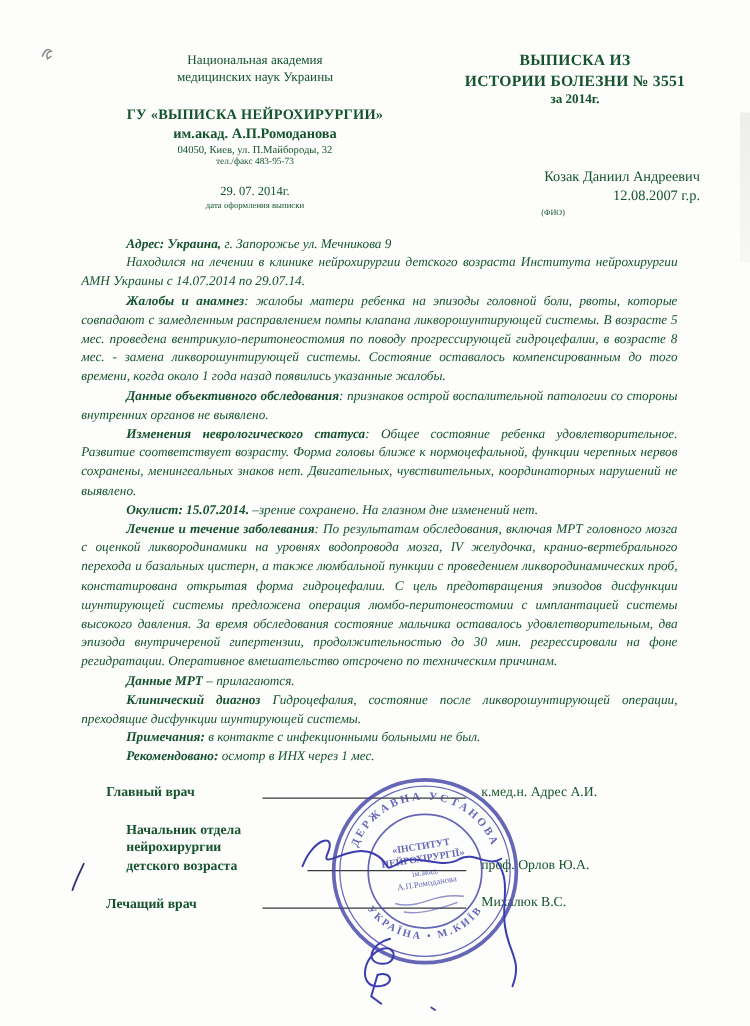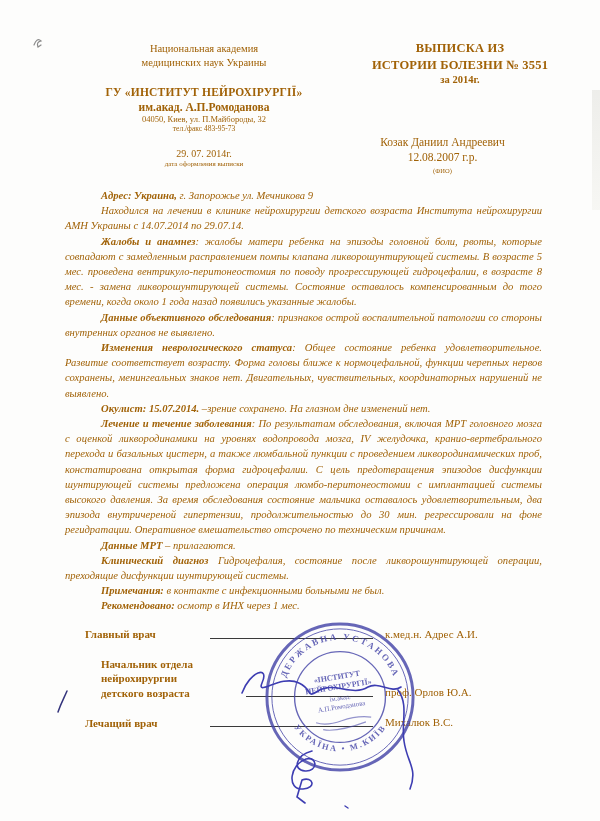--- a/index.html
+++ b/index.html
@@ -1,34 +1,34 @@
 <!DOCTYPE html>
 <html><head>
 <meta charset="utf-8">
 <style>
   html,body{margin:0;padding:0;}
   body{background:#888;font-family:"Liberation Serif", serif;}
   .page{
     position:relative;width:600px;height:821px;margin:0 auto;
-    background:#fdfdfc;overflow:hidden;color:#a16207;
+    background:#fdfdfc;overflow:hidden;color:#14532d;
   }
   
   .letterhead{position:absolute;left:88px;top:42px;width:232px;text-align:center;}
   .academy{font-size:10.5px;line-height:14px;}
   .inst{font-weight:bold;font-size:11.5px;line-height:14.5px;margin-top:15px;letter-spacing:.2px;}
   .inst2{font-weight:bold;font-size:11.5px;line-height:14px;}
   .addr{font-size:8.5px;line-height:10px;margin-top:0;}
   .phone{font-size:7.5px;line-height:9px;}
   .issue-date{font-weight:normal;font-size:10px;margin-top:15px;line-height:12px;}
   .issue-cap{font-size:7px;line-height:9px;}
   .title-block{position:absolute;left:335px;top:40px;width:250px;text-align:center;font-weight:bold;}
   .title-l{font-size:12.5px;line-height:16.5px;letter-spacing:.2px;}
   .title-y{font-size:10.5px;line-height:14px;}
   .patient-block{position:absolute;left:325px;top:135px;width:235px;text-align:center;}
-  .pt-name{font-size:11.5px;line-height:15px;}
+  .pt-name{font-size:11.5px;line-height:15px;text-align:right;}
   .pt-cap{font-size:6.5px;line-height:9px;margin-top:1px;}
   
   .content{margin:188px 58px 0 65px;font-size:10.6px;line-height:15.2px;text-align:justify;}
   .para{margin:0;text-indent:36px;font-style:italic;}
   .para b{font-weight:bold;}
   
   .signatures{margin:13px 60px 0 85px;width:455px;}
   .sig-row{display:flex;align-items:flex-end;}
   .sig-row + .sig-row{margin-top:15px;}
   .sig-role{font-weight:bold;font-size:11px;line-height:14.5px;flex:0 0 125px;}
@@ -41,21 +41,21 @@
   .scan-smudge{position:absolute;right:0;top:90px;width:8px;height:120px;background:linear-gradient(#e7e7e3,#f4f4f0);opacity:.7;}
 </style>
 </head>
 <body>
 
 <div class="page">
 
   <div class="letterhead">
     <div class="academy">Национальная академия</div>
     <div class="academy">медицинских наук Украины</div>
-    <div class="inst">ГУ «ИНСТИТУТ НЕЙРОХІРУРГІЇ»</div>
+    <div class="inst">ГУ «ВЫПИСКА НЕЙРОХИРУРГИИ»</div>
     <div class="inst2">им.акад. А.П.Ромоданова</div>
     <div class="addr">04050, Киев, ул. П.Майбороды, 32</div>
     <div class="phone">тел./факс 483-95-73</div>
     <div class="issue-date">29. 07. 2014г.</div>
     <div class="issue-cap">дата оформления выписки</div>
   </div>
 
   <div class="title-block">
     <div class="title-l">ВЫПИСКА ИЗ</div>
     <div class="title-l">ИСТОРИИ БОЛЕЗНИ № 3551</div>

